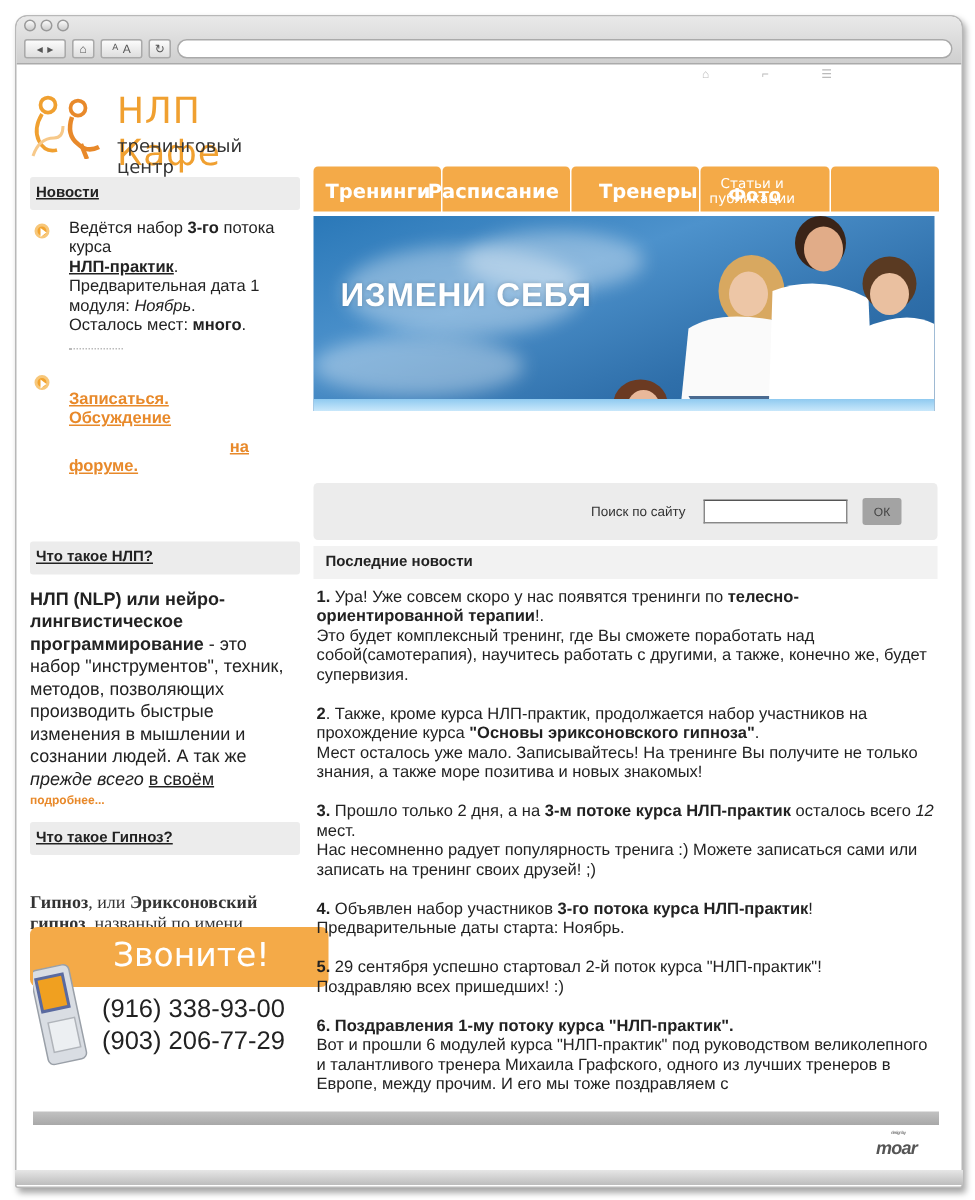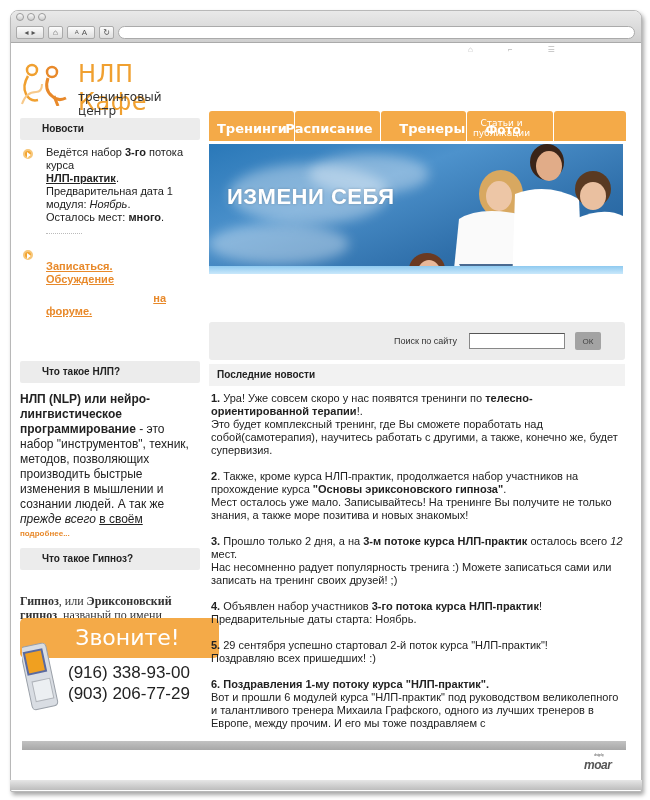--- a/index.html
+++ b/index.html
@@ -43,21 +43,21 @@
     .logo { position: absolute; left: 18px; top: 60px; width: 180px; height: 48px; }
     .logo-mark { position: absolute; left: 0; top: 2px; width: 52px; height: 44px; }
     .logo-title { position: absolute; left: 60px; top: 0; font-size: 24px; color: #f0a030; letter-spacing: 0.5px; font-family: "DejaVu Sans", sans-serif; font-weight: normal; }
     .logo-sub { position: absolute; left: 60px; top: 30px; font-size: 12px; color: #333; font-family: "DejaVu Sans", sans-serif; }
 
     
     .left { position: absolute; left: 20px; top: 118px; width: 180px; }
     .box-head {
       background: #ececec; border-radius: 2px;
       font-size: 10px; font-weight: bold; color: #222;
-      height: 22px; line-height: 22px; padding-left: 22px;
+      height: 22px; line-height: 22px; padding-left: 4px; text-decoration: underline;
     }
     .news-list { padding: 6px 0 0 0; }
     .news-item { position: relative; padding-left: 26px; font-size: 11px; line-height: 13px; color: #222; }
     .bullet {
       position: absolute; left: 3px; top: 3px; width: 10px; height: 10px; border-radius: 50%;
       background: #f3a42f; border: 2px solid #f7c77a;
     }
     .bullet::after {
       content: ""; position: absolute; left: 2px; top: 1px;
       border-left: 4px solid #fff; border-top: 3px solid transparent; border-bottom: 3px solid transparent;

